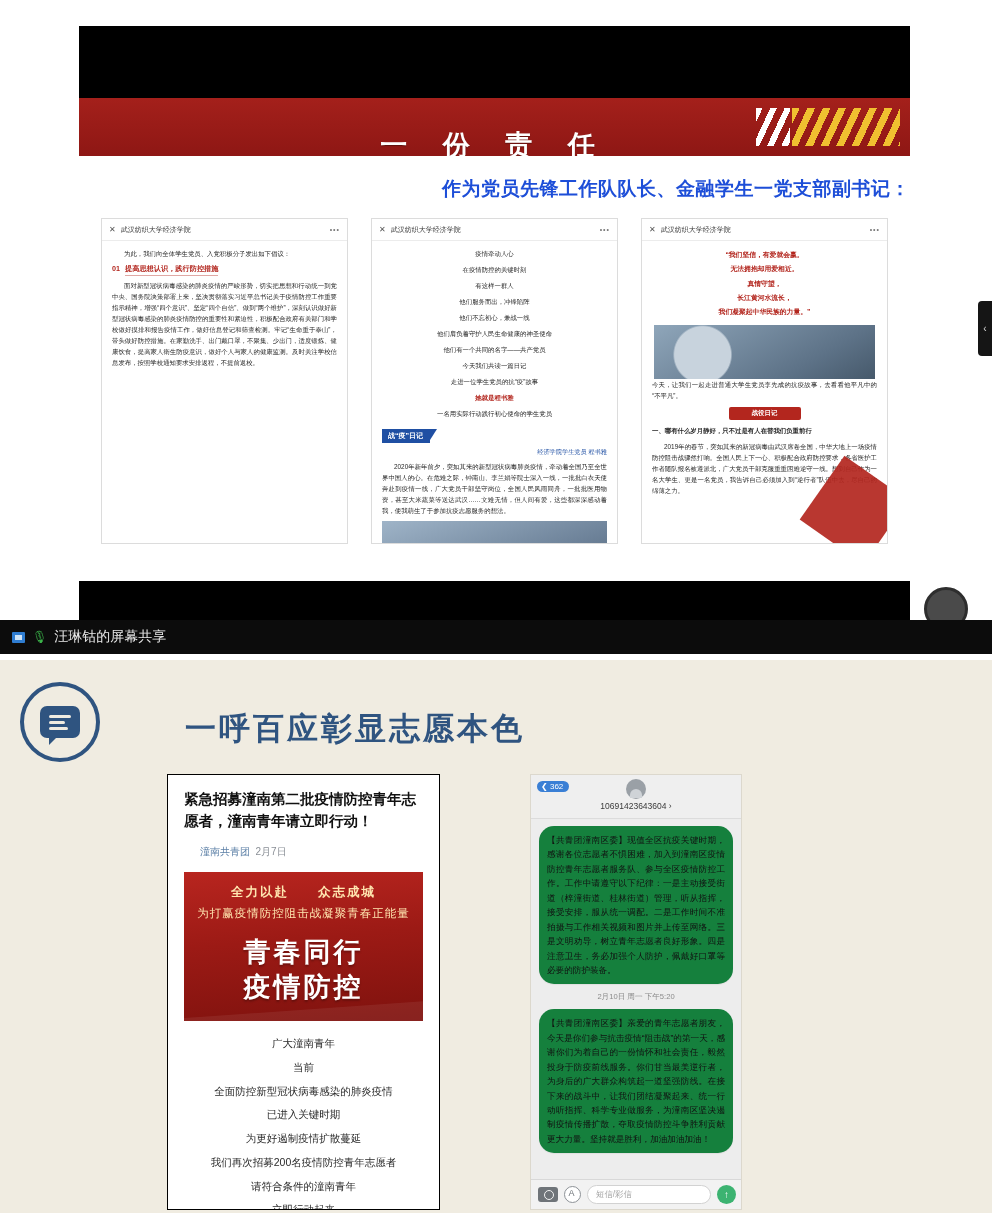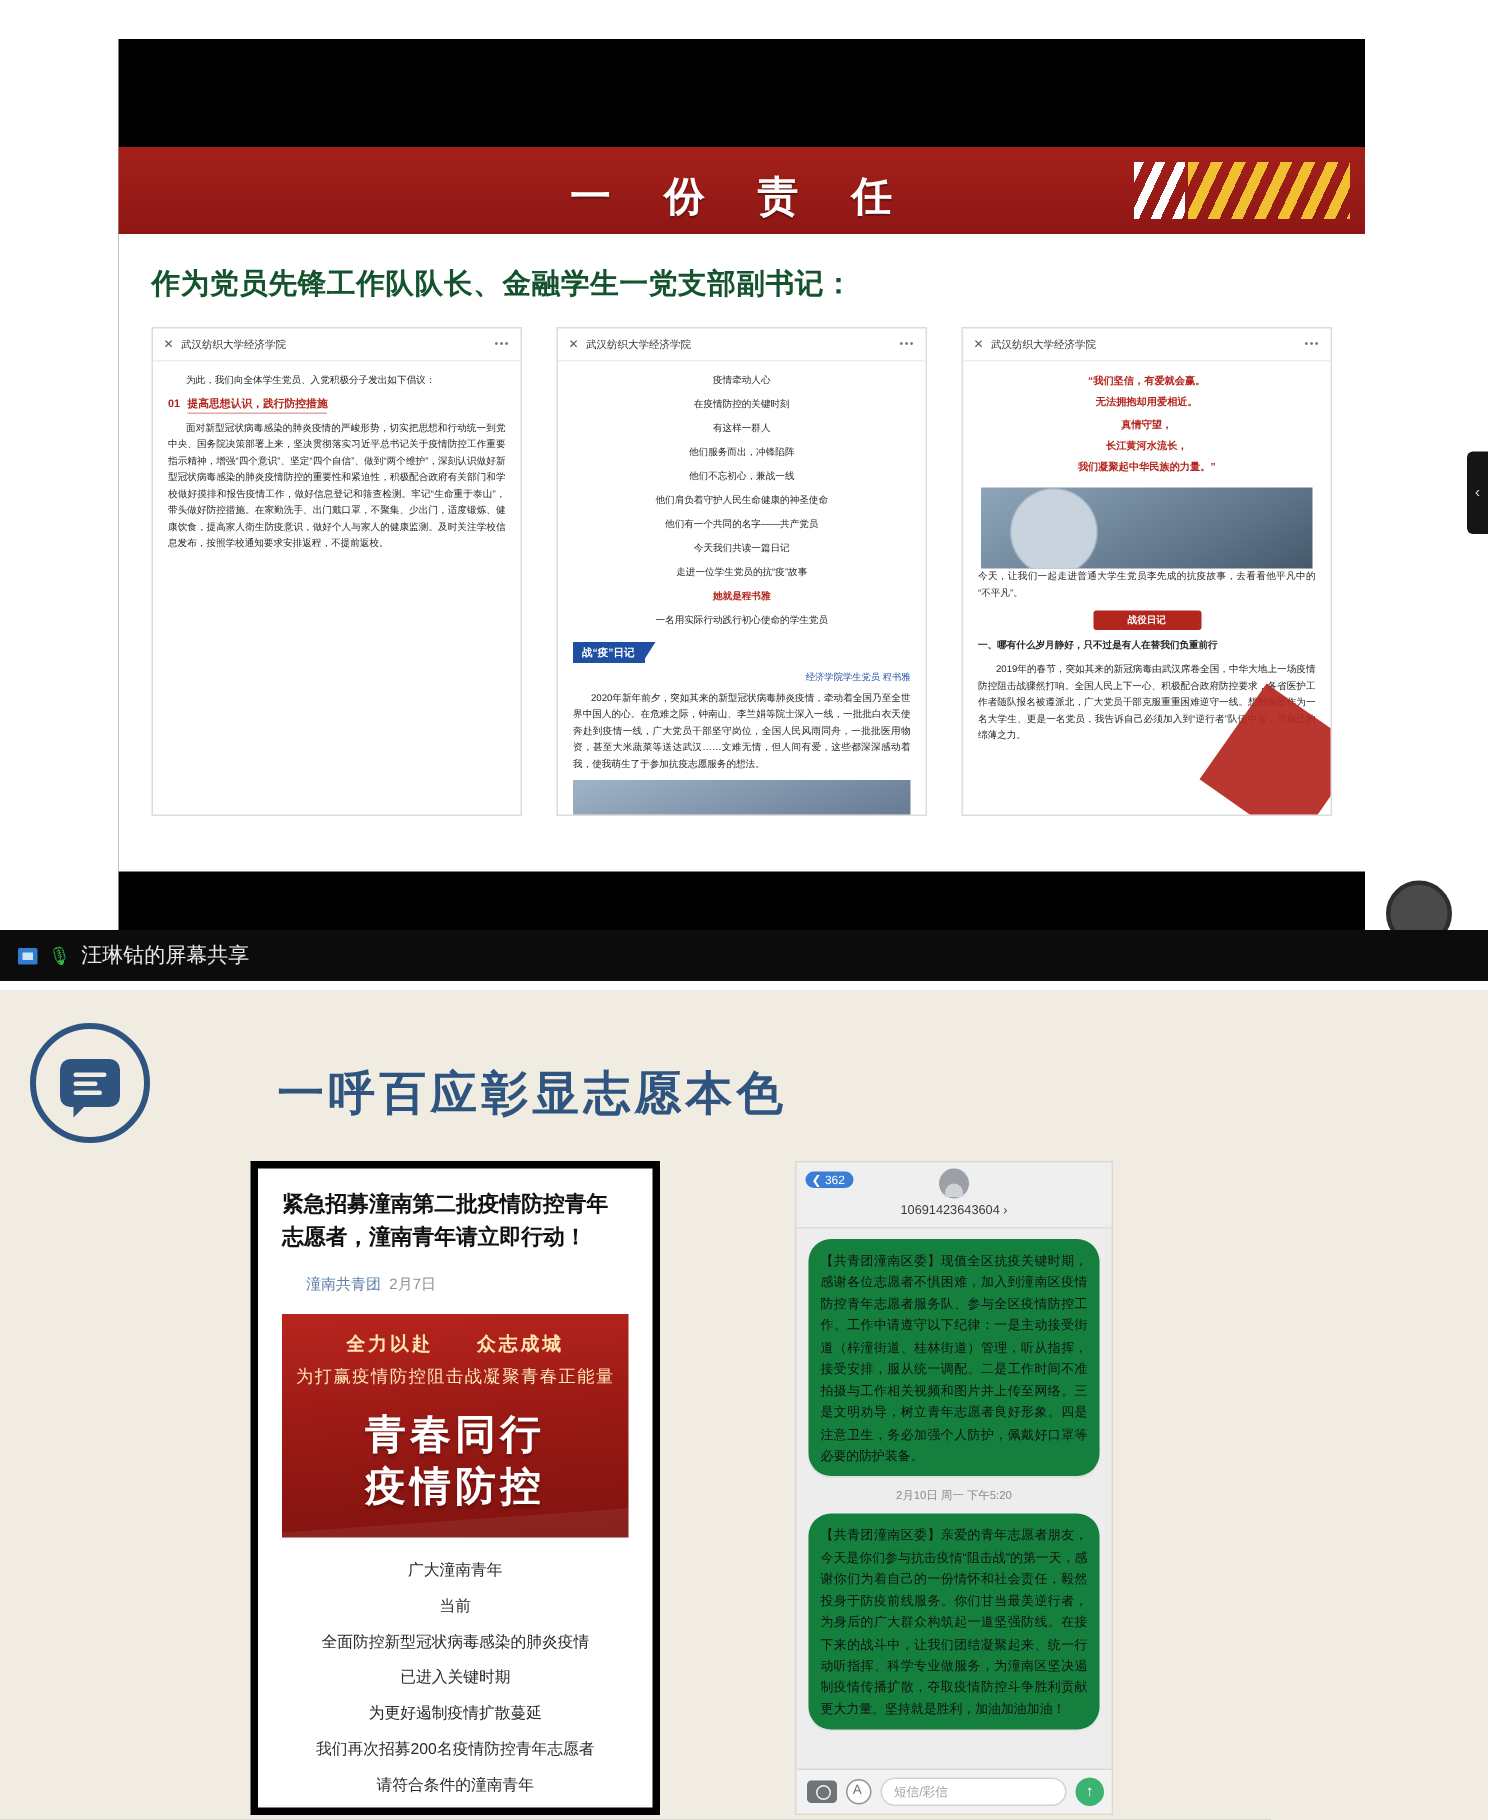--- a/index.html
+++ b/index.html
@@ -58,43 +58,44 @@
   .slide {
     position: absolute; left: 79px; top: 72px; width: 831px; height: 483px;
     background: #ffffff;
   }
   .slide-banner {
     position: relative; height: 58px;
     background: linear-gradient(180deg,#a4201b 0%, #8e1714 100%);
     overflow: hidden;
   }
   .slide-banner h1 {
-    margin: 4px; line-height: 58px; text-align: center;
+    margin: 18px; line-height: 58px; text-align: center;
     color: #ffffff; font-size: 27px; letter-spacing: 14px;
     font-weight: bold;
     text-shadow: 0 1px 1px rgba(0,0,0,.35);
   }
   .banner-stripes {
     position: absolute; right: 10px; top: 10px; width: 108px; height: 38px;
     background: repeating-linear-gradient(
       115deg,
       #f0c030 0px, #f0c030 7px,
       transparent 7px, transparent 14px);
   }
   .banner-stripes.white {
     right: 120px; width: 34px;
     background: repeating-linear-gradient(
       115deg,
       #ffffff 0px, #ffffff 6px,
       transparent 6px, transparent 13px);
   }
   .slide-sub {
     margin: 20px 0 0 22px;
-    font-size: 19px; font-weight: bold; color: #14532d;
+    font-size: 19px; font-weight: bold; color: #1d4ed8;
     letter-spacing: .5px;
+    text-align: right;
   }
 
   .cards {
     display: flex; gap: 23px; margin: 16px 22px 0 22px;
   }
   .card {
     flex: 1 1 0; background: #ffffff;
     border: 1px solid #dcdcdc;
     height: 326px; overflow: hidden;
     position: relative;
@@ -217,21 +218,21 @@
   .doc-logo .bubble i:nth-child(3){ top: 21px; width: 19px; }
 
   .doc-title {
     position: absolute; left: 185px; top: 48px;
     font-size: 31px; color: #2f5480; letter-spacing: 3px; font-weight: bold;
   }
 
   
   .article {
     position: absolute; left: 167px; top: 114px; width: 273px; height: 436px;
-    background: #ffffff; border: 5px solid #000000;
+    background: #ffffff; border: 1px solid #000000;
     padding: 13px 16px 0 16px; overflow: hidden;
   }
   .article h2 {
     margin: 0 0 12px 0; font-size: 14.5px; line-height: 1.55;
     color: #111111; font-weight: bold;
   }
   .article .meta {
     font-size: 10px; color: #8a8f96; margin-bottom: 13px;
   }
   .article .meta .src { color: #5b7fa6; margin-left: 16px; }

